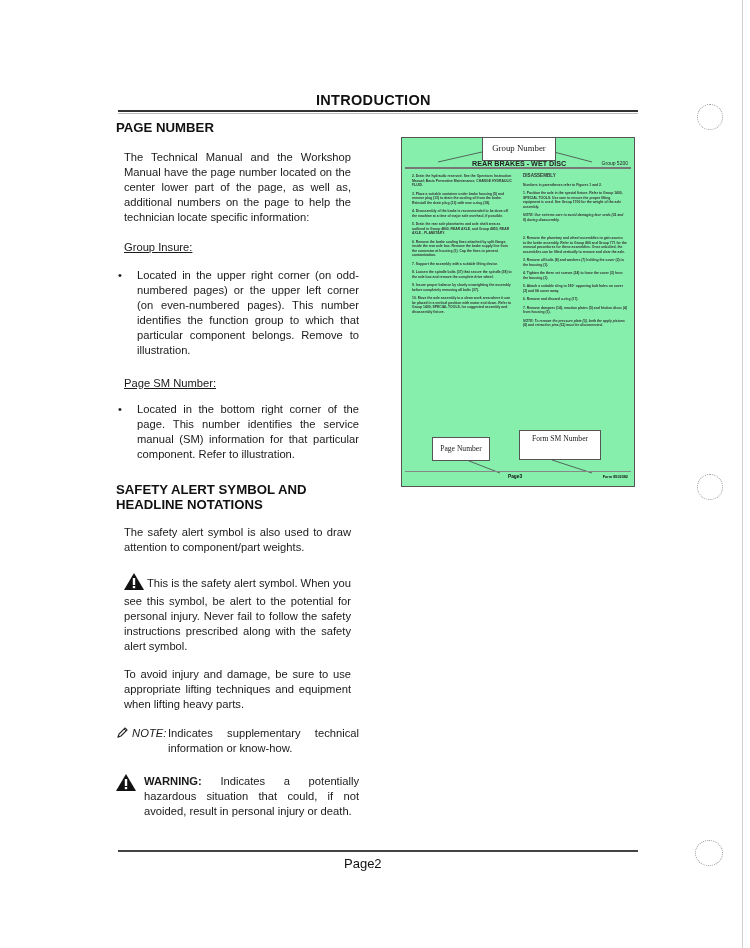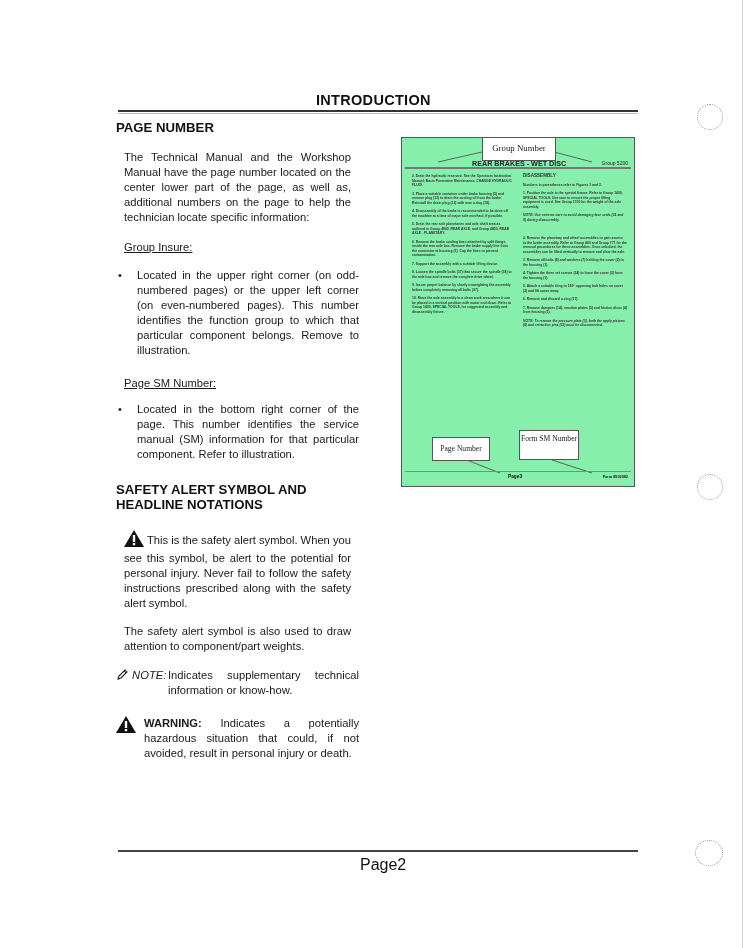--- a/index.html
+++ b/index.html
@@ -14,34 +14,34 @@
   .left-col p { margin:8px; text-align:justify; }
   .h2 { font-weight:bold; font-size:13.2px; line-height:15px; color:#111; margin:0; }
   .ul { text-decoration:underline; }
   .bullet { display:flex; margin-left:0; }
   .bullet .dot { width:19px; flex:none; padding-left:2px; }
   .bullet .txt { flex:1; text-align:justify; }
   .warn-tri { display:inline-block; vertical-align:-3px; }
   .note-row { display:flex; }
   .note-row .lbl { flex:none; font-style:italic; }
   .footer-rule { position:absolute; left:118px; top:850px; width:520px; height:1.5px; background:#444; }
-  .footer-page { position:absolute; left:360px; top:856px; font-size:16px; color:#111; }
+  .footer-page { position:absolute; left:344px; top:856px; font-size:13px; color:#111; }
 
   
   .illus { position:absolute; left:401px; top:137px; width:232px; height:348px; border:1px solid #555; background:#86efac; }
   .illus .callout { position:absolute; border:1px solid #555; background:#fff; font-family:"Liberation Serif", serif; color:#222; text-align:center; }
   .illus .gn { left:80px; top:-1px; width:72px; height:22px; font-size:8.8px; line-height:20px; }
   .illus .title { position:absolute; left:70px; top:21px; font-size:7.2px; font-weight:bold; color:#222; }
   .illus .grp { position:absolute; right:6px; top:22px; font-size:5px; color:#222; }
   .illus .trule { position:absolute; left:3px; top:29px; width:226px; height:1.5px; background:#777; }
   .mini { position:absolute; font-size:3.4px; line-height:4.5px; color:#333; font-weight:bold; }
   .mini div { margin-bottom:4px; }
   .mini .hd { font-size:4.6px; }
   .illus .pn { left:30px; top:299px; width:56px; height:22px; font-size:7.6px; line-height:22px; }
-  .illus .fsm { left:117px; top:292px; width:60px; height:30px; font-size:7.6px; line-height:10px; padding-top:3px; box-sizing:border-box; }
+  .illus .fsm { left:117px; top:292px; width:82px; height:30px; font-size:7.6px; line-height:10px; padding-top:3px; box-sizing:border-box; }
   .illus .brule { position:absolute; left:3px; top:333px; width:226px; height:1px; background:#888; }
   .illus .pg3 { position:absolute; left:106px; top:336px; font-size:4.8px; font-weight:bold; }
   .illus .frm { position:absolute; right:6px; top:337px; font-size:3.8px; font-weight:bold; }
   .hole { position:absolute; border:1px dotted #999; border-radius:50%; }
 </style>
 </head>
 <body>
 
 <div class="page">
   <div class="right-edge"></div>
@@ -65,32 +65,33 @@
     </div>
 
     <p style="margin-top:18px;"><span class="ul">Page SM Number:</span></p>
     <div class="bullet" style="margin-top:11px;">
       <span class="dot">•</span>
       <span class="txt">Located in the bottom right corner of the page. This number identifies the service manual (SM) information for that particular component. Refer to illustration.</span>
     </div>
 
     <h2 class="h2" style="margin-top:20px;width:235px;">SAFETY ALERT SYMBOL AND HEADLINE NOTATIONS</h2>
 
+    <p style="margin-top:13px;">The safety alert symbol is also used to draw attention to component/part weights.</p>
+
     <p style="margin-top:18px;">
       <span class="warn-tri">
         <svg width="20" height="17" viewBox="0 0 20 17">
             <polygon points="10,0 20,17 0,17" fill="#111"></polygon>
             <rect x="8.8" y="5" width="2.4" height="7" fill="#fff"></rect>
             <rect x="8.8" y="13" width="2.4" height="2.2" fill="#fff"></rect>
           </svg>
       </span>
       <span>This is the safety alert symbol. When you see this symbol, be alert to the potential for personal injury. Never fail to follow the safety instructions prescribed along with the safety alert symbol.</span>
     </p>
-
-    <p style="margin-top:13px;">The safety alert symbol is also used to draw attention to component/part weights.</p>
+    <p style="margin-top:13px;">To avoid injury and damage, be sure to use appropriate lifting techniques and equipment when lifting heavy parts.</p>
 
     <div class="note-row" style="margin-top:14px;">
       <span class="lbl" style="width:52px;">
         <span>
           <svg width="13" height="13" viewBox="0 0 13 13" style="vertical-align:-2px;">
               <path d="M2 11 L3 8 L9 2 L11 4 L5 10 Z" fill="none" stroke="#222" stroke-width="1.1"></path>
               <path d="M8 3 L10 5" stroke="#222" stroke-width="0.9"></path>
               <path d="M2 11 L4 10.5" stroke="#222" stroke-width="0.9"></path>
             </svg>
         </span><span>NOTE:</span>

